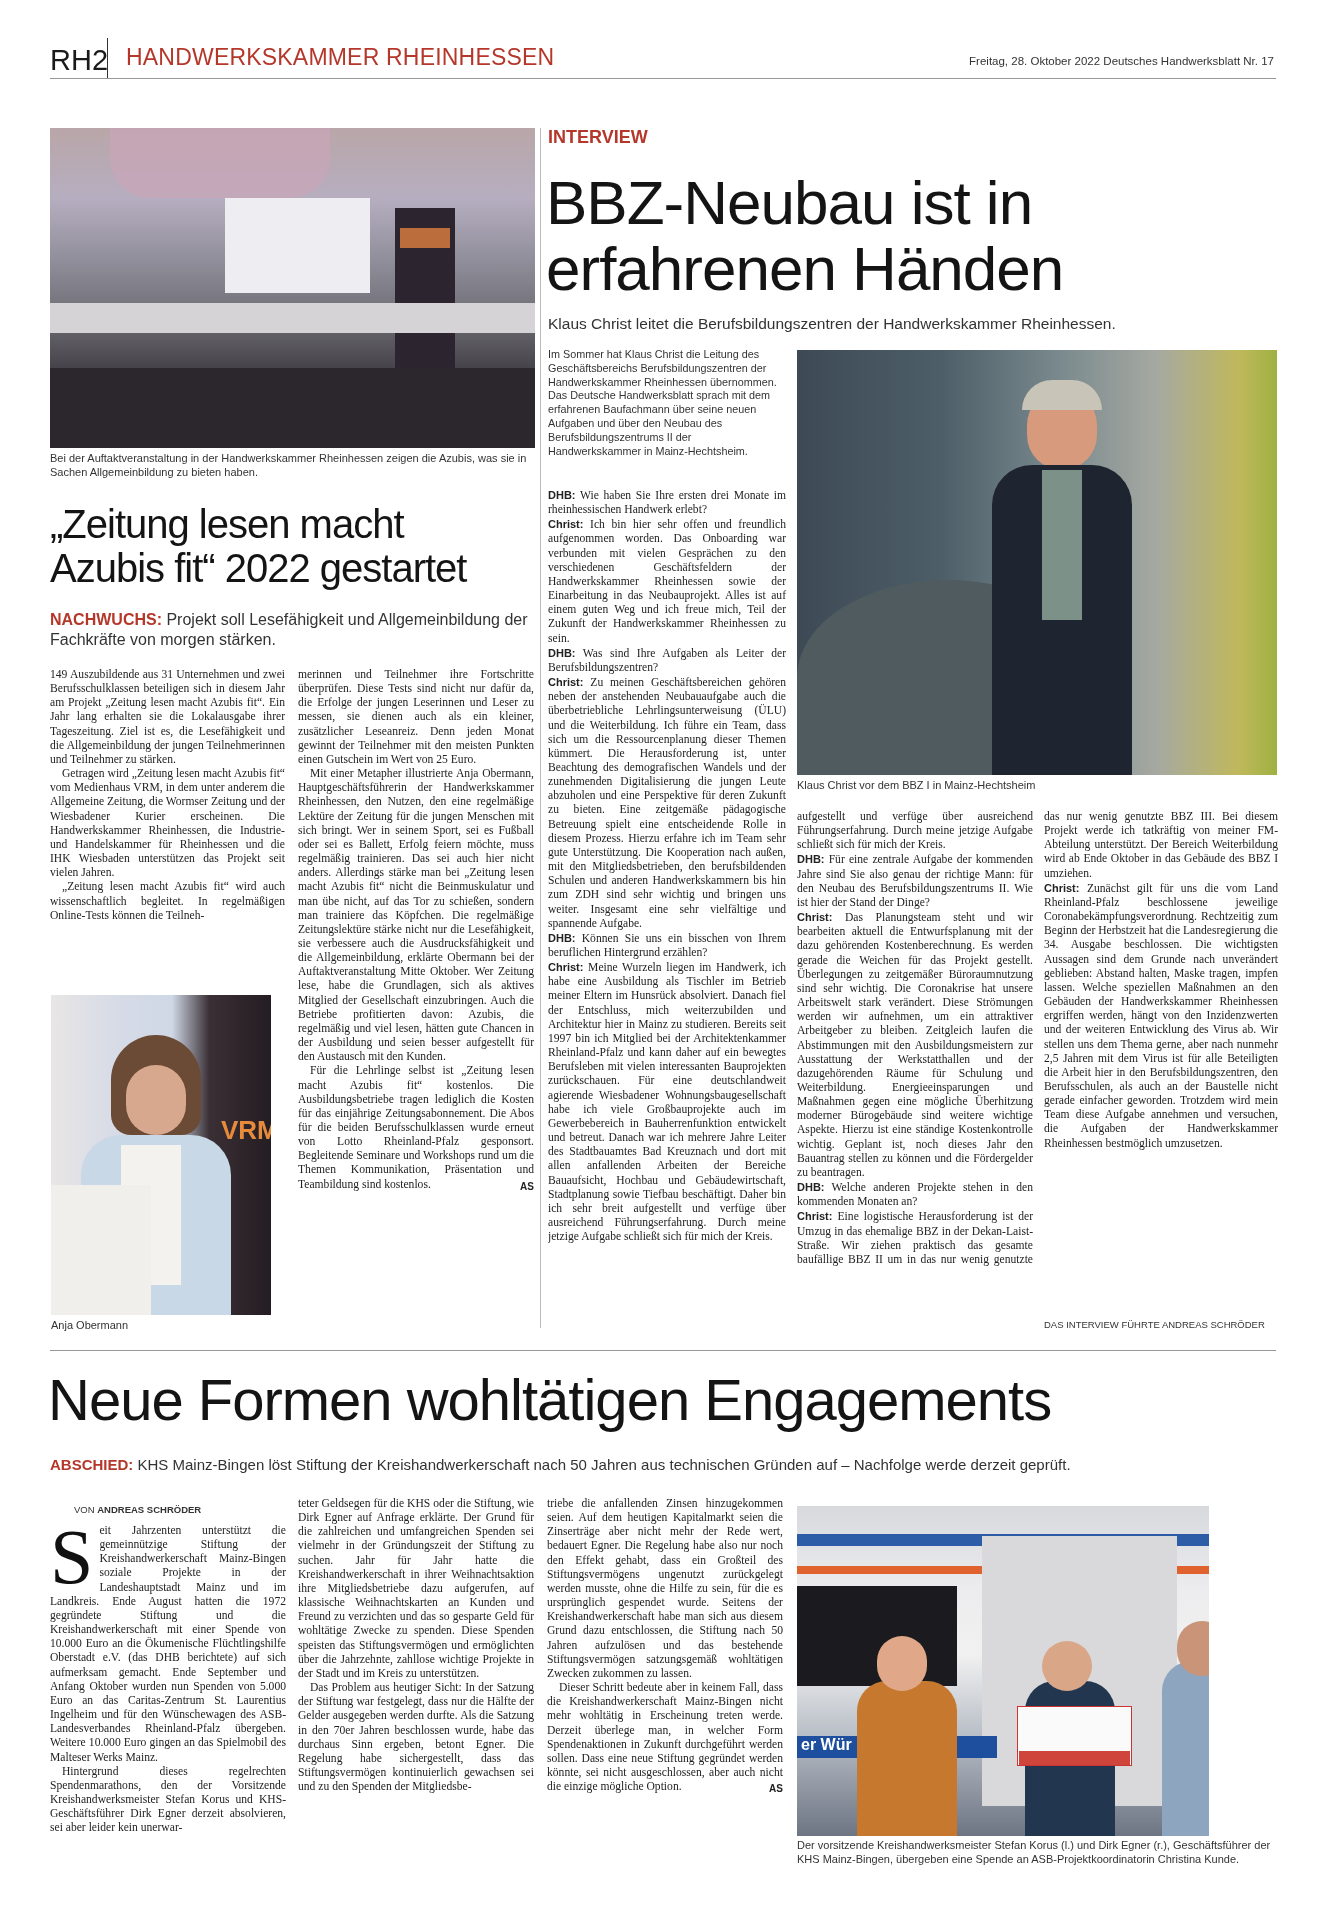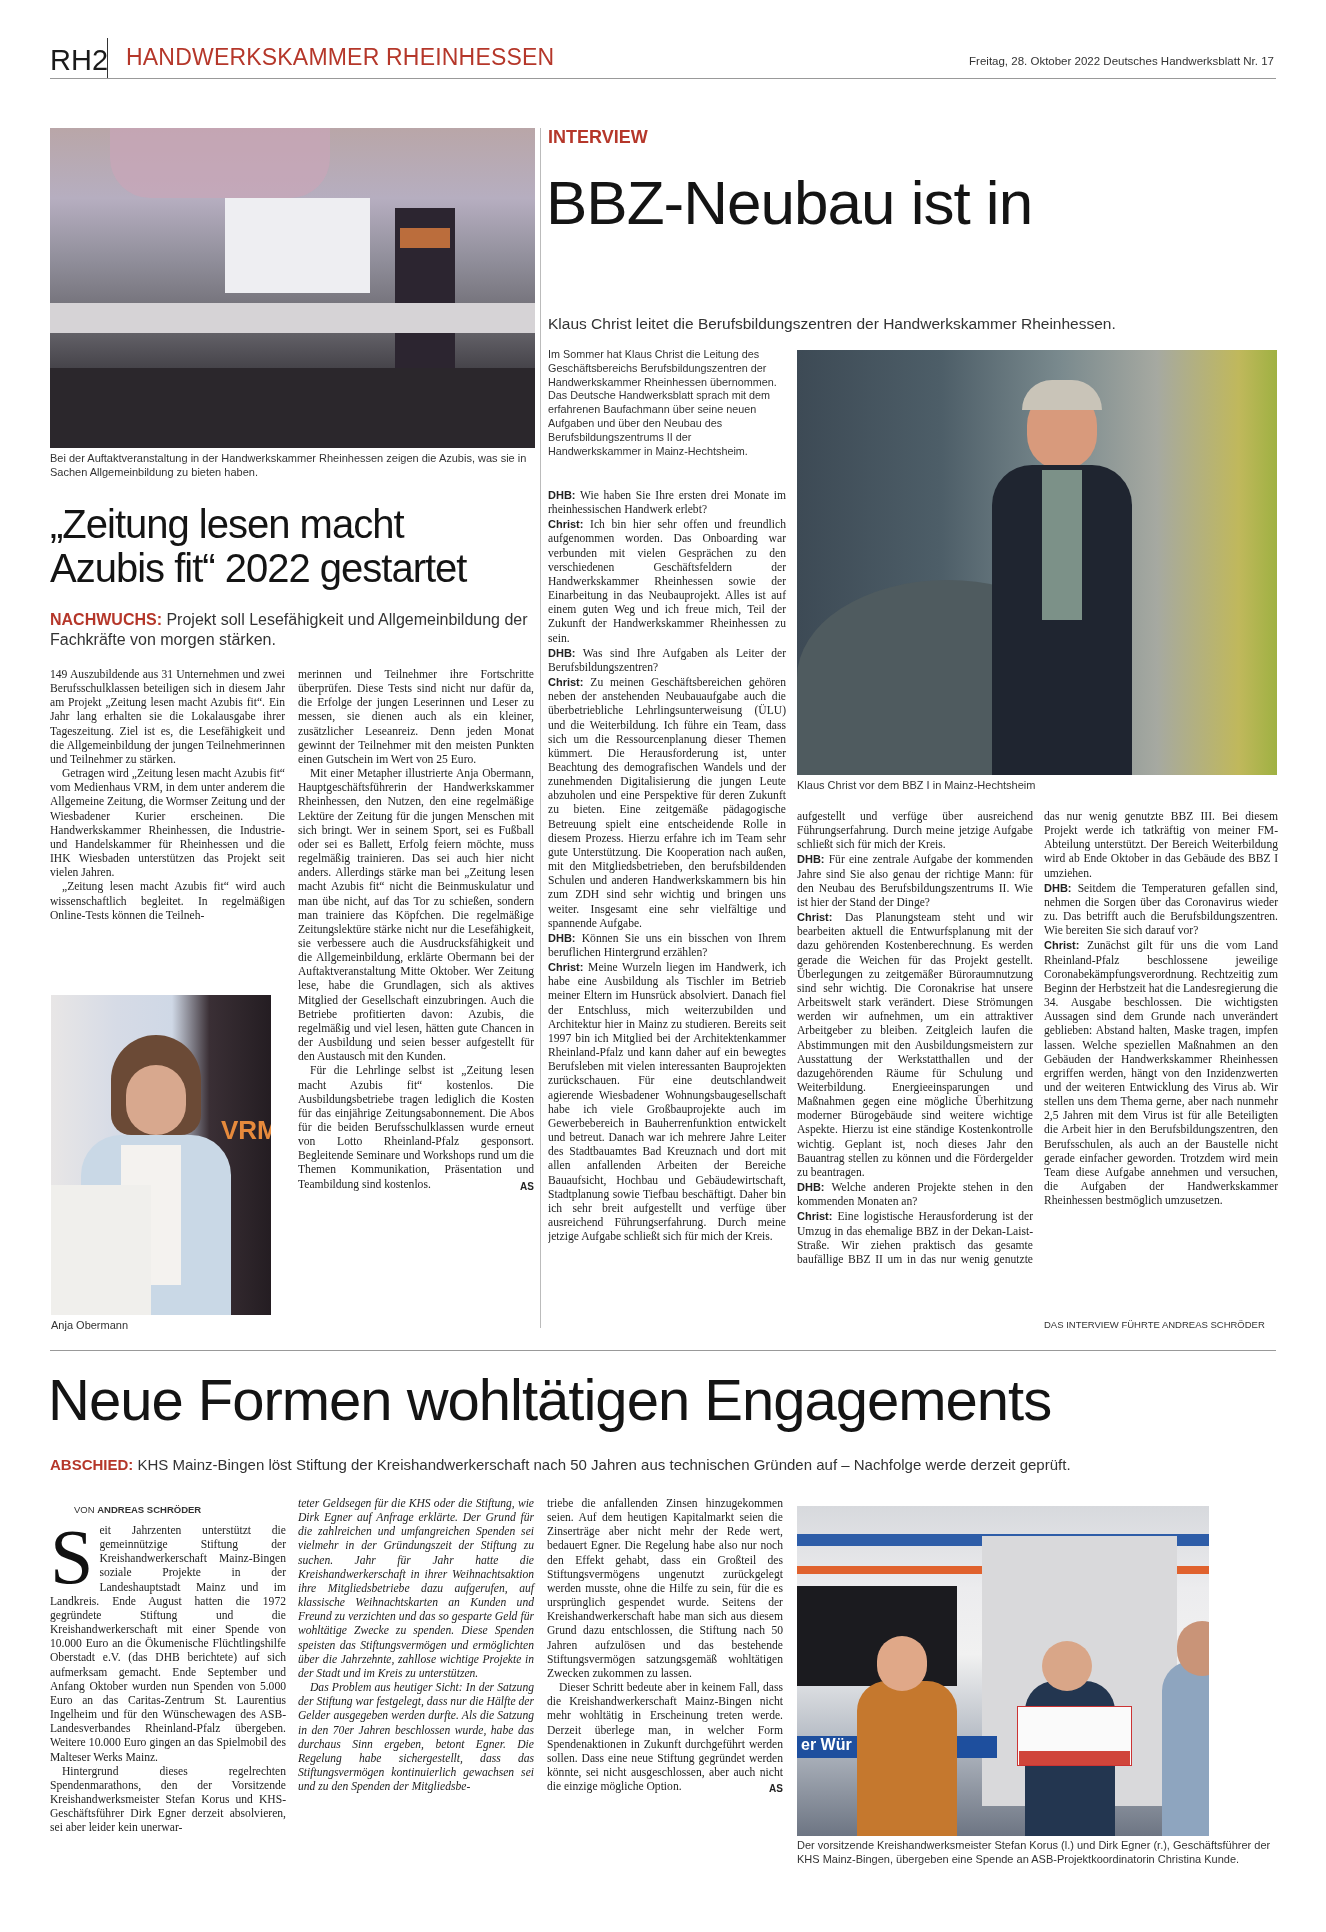--- a/index.html
+++ b/index.html
@@ -91,20 +91,21 @@
   <p>merinnen und Teilnehmer ihre Fortschritte überprüfen. Diese Tests sind nicht nur dafür da, die Erfolge der jungen Leserinnen und Leser zu messen, sie dienen auch als ein kleiner, zusätzlicher Leseanreiz. Denn jeden Monat gewinnt der Teilnehmer mit den meisten Punkten einen Gutschein im Wert von 25 Euro.</p>
   <p class="ind">Mit einer Metapher illustrierte Anja Obermann, Hauptgeschäftsführerin der Handwerkskammer Rheinhessen, den Nutzen, den eine regelmäßige Lektüre der Zeitung für die jungen Menschen mit sich bringt. Wer in seinem Sport, sei es Fußball oder sei es Ballett, Erfolg feiern möchte, muss regelmäßig trainieren. Das sei auch hier nicht anders. Allerdings stärke man bei „Zeitung lesen macht Azubis fit“ nicht die Beinmuskulatur und man übe nicht, auf das Tor zu schießen, sondern man trainiere das Köpfchen. Die regelmäßige Zeitungslektüre stärke nicht nur die Lesefähigkeit, sie verbessere auch die Ausdrucksfähigkeit und die Allgemeinbildung, erklärte Obermann bei der Auftaktveranstaltung Mitte Oktober. Wer Zeitung lese, habe die Grundlagen, sich als aktives Mitglied der Gesellschaft einzubringen. Auch die Betriebe profitierten davon: Azubis, die regelmäßig und viel lesen, hätten gute Chancen in der Ausbildung und seien besser aufgestellt für den Austausch mit den Kunden.</p>
   <p class="ind"><span>Für die Lehrlinge selbst ist „Zeitung lesen macht Azubis fit“ kostenlos. Die Ausbildungsbetriebe tragen lediglich die Kosten für das einjährige Zeitungsabonnement. Die Abos für die beiden Berufsschulklassen wurde erneut von Lotto Rheinland-Pfalz gesponsort. Begleitende Seminare und Workshops rund um die Themen Kommunikation, Präsentation und Teambildung sind kostenlos.</span> <span class="as">AS</span></p>
 </div>
 
 <div class="abs vline" style="left:540px;top:128px;height:1200px;"></div>
 
 <div class="abs sans red" style="left:548px;top:127px;font-size:18px;font-weight:bold;">INTERVIEW</div>
 <div class="abs h-big" style="left:546px;top:170px;width:740px;font-size:62px;line-height:66px;">
   <div>BBZ-Neubau ist in</div>
+  <div>erfahrenen Händen</div>
 </div>
 <div class="abs h-sub" style="left:548px;top:315px;font-size:15.5px;">Klaus Christ leitet die Berufsbildungszentren der Handwerkskammer Rheinhessen.</div>
 
 <div class="abs caption" style="left:548px;top:348px;width:238px;font-size:10.8px;line-height:13.8px;">Im Sommer hat Klaus Christ die Leitung des Geschäftsbereichs Berufsbildungszentren der Handwerkskammer Rheinhessen übernommen. Das Deutsche Handwerksblatt sprach mit dem erfahrenen Baufachmann über seine neuen Aufgaben und über den Neubau des Berufsbildungszentrums II der Handwerkskammer in Mainz-Hechtsheim.</div>
 
 <div class="abs photo photo3">
   <div class="photo-shape" style="left:0;top:230px;width:300px;height:195px;background:#4f5b5f;border-radius:60% 60% 0 0;"></div>
   <div class="photo-shape" style="left:230px;top:40px;width:70px;height:80px;background:#d89a7c;border-radius:35px;"></div>
   <div class="photo-shape" style="left:225px;top:30px;width:80px;height:30px;background:#c9c4b8;border-radius:40px 40px 0 0;"></div>
   <div class="photo-shape" style="left:195px;top:115px;width:140px;height:310px;background:#1f2530;border-radius:40px 40px 0 0;"></div>
@@ -124,40 +125,39 @@
 <div class="abs col" style="left:797px;top:810px;width:236px;">
   <p>aufgestellt und verfüge über ausreichend Führungserfahrung. Durch meine jetzige Aufgabe schließt sich für mich der Kreis.</p>
   <p><span class="lbl">DHB:</span><span> Für eine zentrale Aufgabe der kommenden Jahre sind Sie also genau der richtige Mann: für den Neubau des Berufsbildungszentrums II. Wie ist hier der Stand der Dinge?</span></p>
   <p><span class="lbl">Christ:</span><span> Das Planungsteam steht und wir bearbeiten aktuell die Entwurfsplanung mit der dazu gehörenden Kostenberechnung. Es werden gerade die Weichen für das Projekt gestellt. Überlegungen zu zeitgemäßer Büroraumnutzung sind sehr wichtig. Die Coronakrise hat unsere Arbeitswelt stark verändert. Diese Strömungen werden wir aufnehmen, um ein attraktiver Arbeitgeber zu bleiben. Zeitgleich laufen die Abstimmungen mit den Ausbildungsmeistern zur Ausstattung der Werkstatthallen und der dazugehörenden Räume für Schulung und Weiterbildung. Energieeinsparungen und Maßnahmen gegen eine mögliche Überhitzung moderner Bürogebäude sind weitere wichtige Aspekte. Hierzu ist eine ständige Kostenkontrolle wichtig. Geplant ist, noch dieses Jahr den Bauantrag stellen zu können und die Fördergelder zu beantragen.</span></p>
   <p><span class="lbl">DHB:</span><span> Welche anderen Projekte stehen in den kommenden Monaten an?</span></p>
   <p style="height:58px;overflow:hidden;"><span class="lbl">Christ:</span><span> Eine logistische Herausforderung ist der Umzug in das ehemalige BBZ in der Dekan-Laist-Straße. Wir ziehen praktisch das gesamte baufällige BBZ II um in das nur wenig genutzte BBZ III. Bei diesem Projekt werde ich tatkräftig von meiner FM-Abteilung unterstützt. Der Bereich Weiterbildung wird ab Ende Oktober in das Gebäude des BBZ I umziehen.</span></p>
 </div>
 
 <div class="abs col" style="left:1044px;top:810px;width:234px;">
   <p>das nur wenig genutzte BBZ III. Bei diesem Projekt werde ich tatkräftig von meiner FM-Abteilung unterstützt. Der Bereich Weiterbildung wird ab Ende Oktober in das Gebäude des BBZ I umziehen.</p>
-  <p><span class="lbl">DHB:</span><span> Seitdem die Temperaturen gefallen sind, nehmen die Sorgen über das Coronavirus wieder zu. Das betrifft auch die Berufsbildungszentren. Wie bereiten Sie sich darauf vor?</span></p>
   <p><span class="lbl">Christ:</span><span> Zunächst gilt für uns die vom Land Rheinland-Pfalz beschlossene jeweilige Coronabekämpfungsverordnung. Rechtzeitig zum Beginn der Herbstzeit hat die Landesregierung die 34. Ausgabe beschlossen. Die wichtigsten Aussagen sind dem Grunde nach unverändert geblieben: Abstand halten, Maske tragen, impfen lassen. Welche speziellen Maßnahmen an den Gebäuden der Handwerkskammer Rheinhessen ergriffen werden, hängt von den Inzidenzwerten und der weiteren Entwicklung des Virus ab. Wir stellen uns dem Thema gerne, aber nach nunmehr 2,5 Jahren mit dem Virus ist für alle Beteiligten die Arbeit hier in den Berufsbildungszentren, den Berufsschulen, als auch an der Baustelle nicht gerade einfacher geworden. Trotzdem wird mein Team diese Aufgabe annehmen und versuchen, die Aufgaben der Handwerkskammer Rheinhessen bestmöglich umzusetzen.</span></p>
 </div>
 <div class="abs caption" style="left:1044px;top:1318px;font-size:9.5px;">DAS INTERVIEW FÜHRTE ANDREAS SCHRÖDER</div>
 
 <div class="abs hline" style="left:50px;top:1350px;width:1226px;"></div>
 
 <div class="abs h-big" style="left:48px;top:1368px;font-size:58px;line-height:64px;">Neue Formen wohltätigen Engagements</div>
 <div class="abs h-sub" style="left:50px;top:1456px;font-size:15px;">
   <span class="red" style="font-weight:bold;">ABSCHIED:</span><span> KHS Mainz-Bingen löst Stiftung der Kreishandwerkerschaft nach 50 Jahren aus technischen Gründen auf – Nachfolge werde derzeit geprüft.</span>
 </div>
 
 <div class="abs caption" style="left:50px;top:1503px;font-size:9.5px;margin-left:24px;"><span>VON </span><b>ANDREAS SCHRÖDER</b></div>
 
 <div class="abs col" style="left:50px;top:1524px;width:236px;">
   <p><span class="dropcap">S</span><span>eit Jahrzenten unterstützt die gemeinnützige Stiftung der Kreishandwerkerschaft Mainz-Bingen soziale Projekte in der Landeshauptstadt Mainz und im Landkreis. Ende August hatten die 1972 gegründete Stiftung und die Kreishandwerkerschaft mit einer Spende von 10.000 Euro an die Ökumenische Flüchtlingshilfe Oberstadt e.V. (das DHB berichtete) auf sich aufmerksam gemacht. Ende September und Anfang Oktober wurden nun Spenden von 5.000 Euro an das Caritas-Zentrum St. Laurentius Ingelheim und für den Wünschewagen des ASB-Landesverbandes Rheinland-Pfalz übergeben. Weitere 10.000 Euro gingen an das Spielmobil des Malteser Werks Mainz.</span></p>
   <p class="ind">Hintergrund dieses regelrechten Spendenmarathons, den der Vorsitzende Kreishandwerksmeister Stefan Korus und KHS-Geschäftsführer Dirk Egner derzeit absolvieren, sei aber leider kein unerwar-</p>
 </div>
 
-<div class="abs col" style="left:298px;top:1497px;width:236px;font-style:italic;">
+<div class="abs col" style="left:298px;top:1497px;width:236px;">
   <p>teter Geldsegen für die KHS oder die Stiftung, wie Dirk Egner auf Anfrage erklärte. Der Grund für die zahlreichen und umfangreichen Spenden sei vielmehr in der Gründungszeit der Stiftung zu suchen. Jahr für Jahr hatte die Kreishandwerkerschaft in ihrer Weihnachtsaktion ihre Mitgliedsbetriebe dazu aufgerufen, auf klassische Weihnachtskarten an Kunden und Freund zu verzichten und das so gesparte Geld für wohltätige Zwecke zu spenden. Diese Spenden speisten das Stiftungsvermögen und ermöglichten über die Jahrzehnte, zahllose wichtige Projekte in der Stadt und im Kreis zu unterstützen.</p>
   <p class="ind">Das Problem aus heutiger Sicht: In der Satzung der Stiftung war festgelegt, dass nur die Hälfte der Gelder ausgegeben werden durfte. Als die Satzung in den 70er Jahren beschlossen wurde, habe das durchaus Sinn ergeben, betont Egner. Die Regelung habe sichergestellt, dass das Stiftungsvermögen kontinuierlich gewachsen sei und zu den Spenden der Mitgliedsbe-</p>
 </div>
 
 <div class="abs col" style="left:547px;top:1497px;width:236px;">
   <p>triebe die anfallenden Zinsen hinzugekommen seien. Auf dem heutigen Kapitalmarkt seien die Zinserträge aber nicht mehr der Rede wert, bedauert Egner. Die Regelung habe also nur noch den Effekt gehabt, dass ein Großteil des Stiftungsvermögens ungenutzt zurückgelegt werden musste, ohne die Hilfe zu sein, für die es ursprünglich gespendet wurde. Seitens der Kreishandwerkerschaft habe man sich aus diesem Grund dazu entschlossen, die Stiftung nach 50 Jahren aufzulösen und das bestehende Stiftungsvermögen satzungsgemäß wohltätigen Zwecken zukommen zu lassen.</p>
   <p class="ind"><span>Dieser Schritt bedeute aber in keinem Fall, dass die Kreishandwerkerschaft Mainz-Bingen nicht mehr wohltätig in Erscheinung treten werde. Derzeit überlege man, in welcher Form Spendenaktionen in Zukunft durchgeführt werden sollen. Dass eine neue Stiftung gegründet werden könnte, sei nicht ausgeschlossen, aber auch nicht die einzige mögliche Option.</span> <span class="as">AS</span></p>
 </div>
 
 <div class="abs photo photo4">

